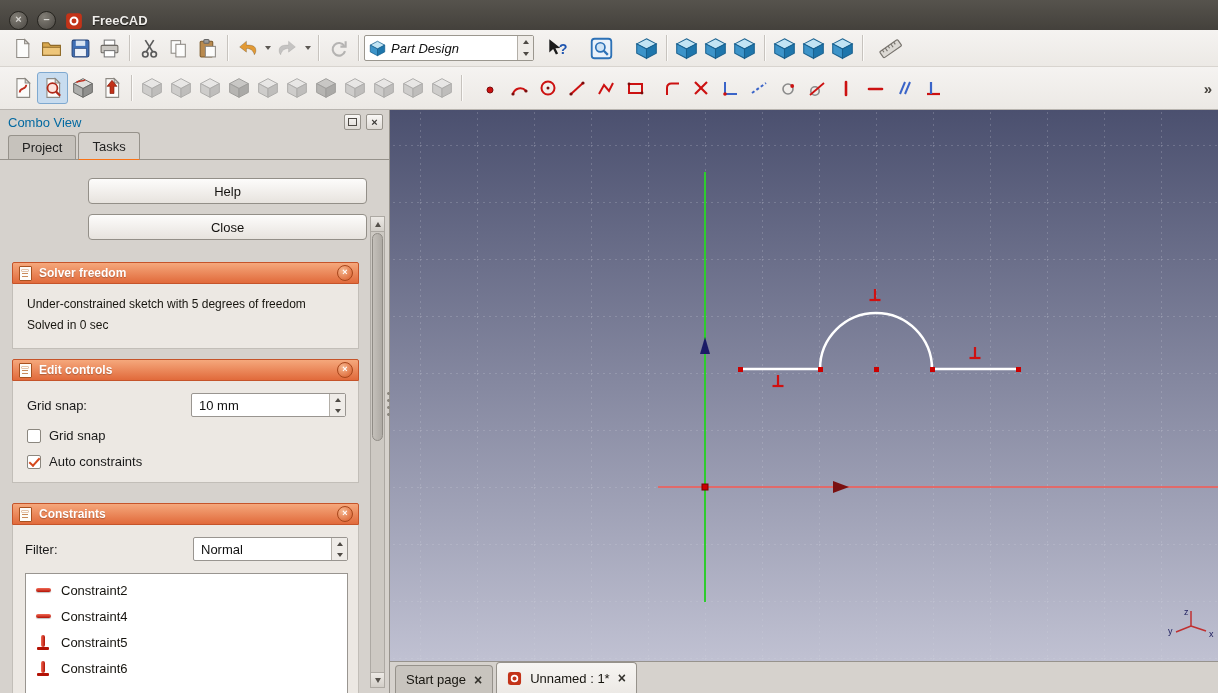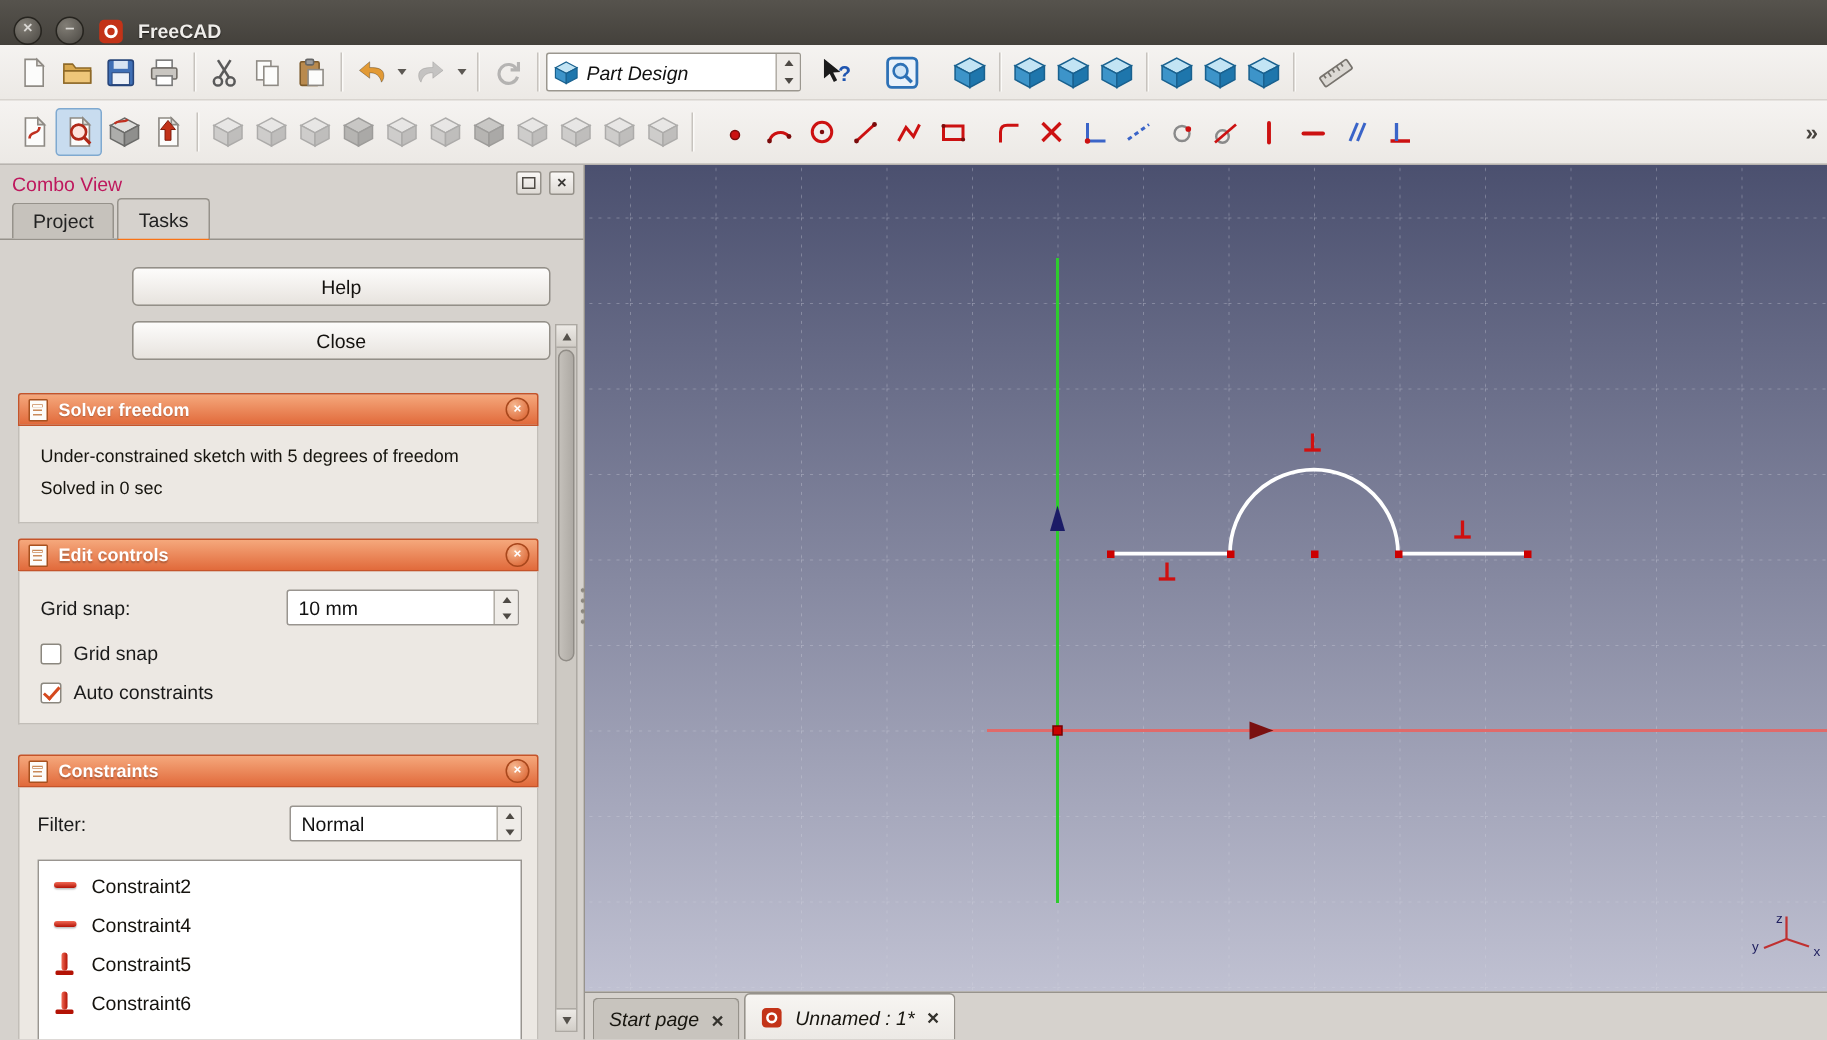--- a/index.html
+++ b/index.html
@@ -44,21 +44,21 @@
   .spin-btns{width:15px;height:100%;border-left:1px solid #B3AFA8;display:flex;flex-direction:column;background:#EFECE8;}
   .spin-btns i{flex:1;display:flex;align-items:center;justify-content:center;}
   .spin-btns i.up::after{content:'';border-left:3px solid transparent;border-right:3px solid transparent;border-bottom:4px solid #4E4A45;}
   .spin-btns i.dn::after{content:'';border-left:3px solid transparent;border-right:3px solid transparent;border-top:4px solid #4E4A45;}
   .overflow{margin-left:auto;margin-right:6px;font-size:15px;font-weight:bold;color:#47433E;}
 
   
   .combo{position:absolute;left:0;top:110px;width:390px;height:583px;background:#D6D2CD;
     border-right:1px solid #97938D;box-sizing:border-box;overflow:hidden;}
   .cv-head{height:24px;display:flex;align-items:center;padding:0 6px 0 8px;}
-  .cv-title{font-size:13px;color:#be185d;}
+  .cv-title{font-size:13px;color:#0369a1;}
   .cv-headbtns{margin-left:auto;display:flex;gap:5px;}
   .mini{width:15px;height:14px;border:1px solid #96928B;background:linear-gradient(#FAF8F6,#DEDAD5);
     border-radius:2px;display:flex;align-items:center;justify-content:center;font-size:9px;color:#3A3835;}
   .mini.float::before{content:'';width:7px;height:6px;border:1px solid #4E4A45;display:block;}
   .mini.close::before{content:'×';font-size:11px;font-weight:bold;line-height:1;}
   .cv-tabs{height:26px;display:flex;align-items:flex-end;padding-left:8px;gap:2px;
     border-bottom:1px solid #96928B;box-sizing:border-box;}
   .cv-tab{height:23px;padding:0 13px;display:flex;align-items:center;font-size:13px;
     border:1px solid #96928B;border-bottom:none;border-radius:3px 3px 0 0;background:#C6C2BC;color:#222;}
   .cv-tab.active{background:#D6D2CD;height:26px;margin-bottom:-1px;border-bottom:1px solid #f97316;}
@@ -122,21 +122,21 @@
     background:linear-gradient(90deg,#C4C0BA,#AEAAA4);border:1px solid #908C86;box-sizing:border-box;}
 
   .split-handle{position:absolute;left:386px;top:390px;width:5px;height:28px;
     background:radial-gradient(circle,#8B877F 1.2px,transparent 1.6px) 0 0/5px 7px repeat-y;}
 
   
   .viewport{position:absolute;left:390px;top:110px;width:828px;height:551px;}
 
   
   .doctabs{position:absolute;left:390px;top:661px;width:828px;height:32px;background:#D6D2CD;
-    border-top:1px solid #97938D;display:flex;align-items:flex-end;padding-left:5px;gap:3px;box-sizing:border-box;font-style:italic;}
+    border-top:1px solid #97938D;display:flex;align-items:flex-end;padding-left:5px;gap:3px;box-sizing:border-box;}
   .dtab{height:27px;display:flex;align-items:center;gap:8px;padding:0 10px;font-size:13px;
     border:1px solid #96928B;border-bottom:none;border-radius:4px 4px 0 0;background:#C8C4BE;color:#17150F;}
   .dtab.active{background:linear-gradient(#F7F5F2,#ECE9E5);height:30px;}
   .dclose{font-weight:bold;font-size:14px;color:#34322D;line-height:1;}
   .dclose::before{content:'×';}
 </style>
 </head>
 <body>
 
 <svg width="0" height="0" style="position:absolute" aria-hidden="true">

